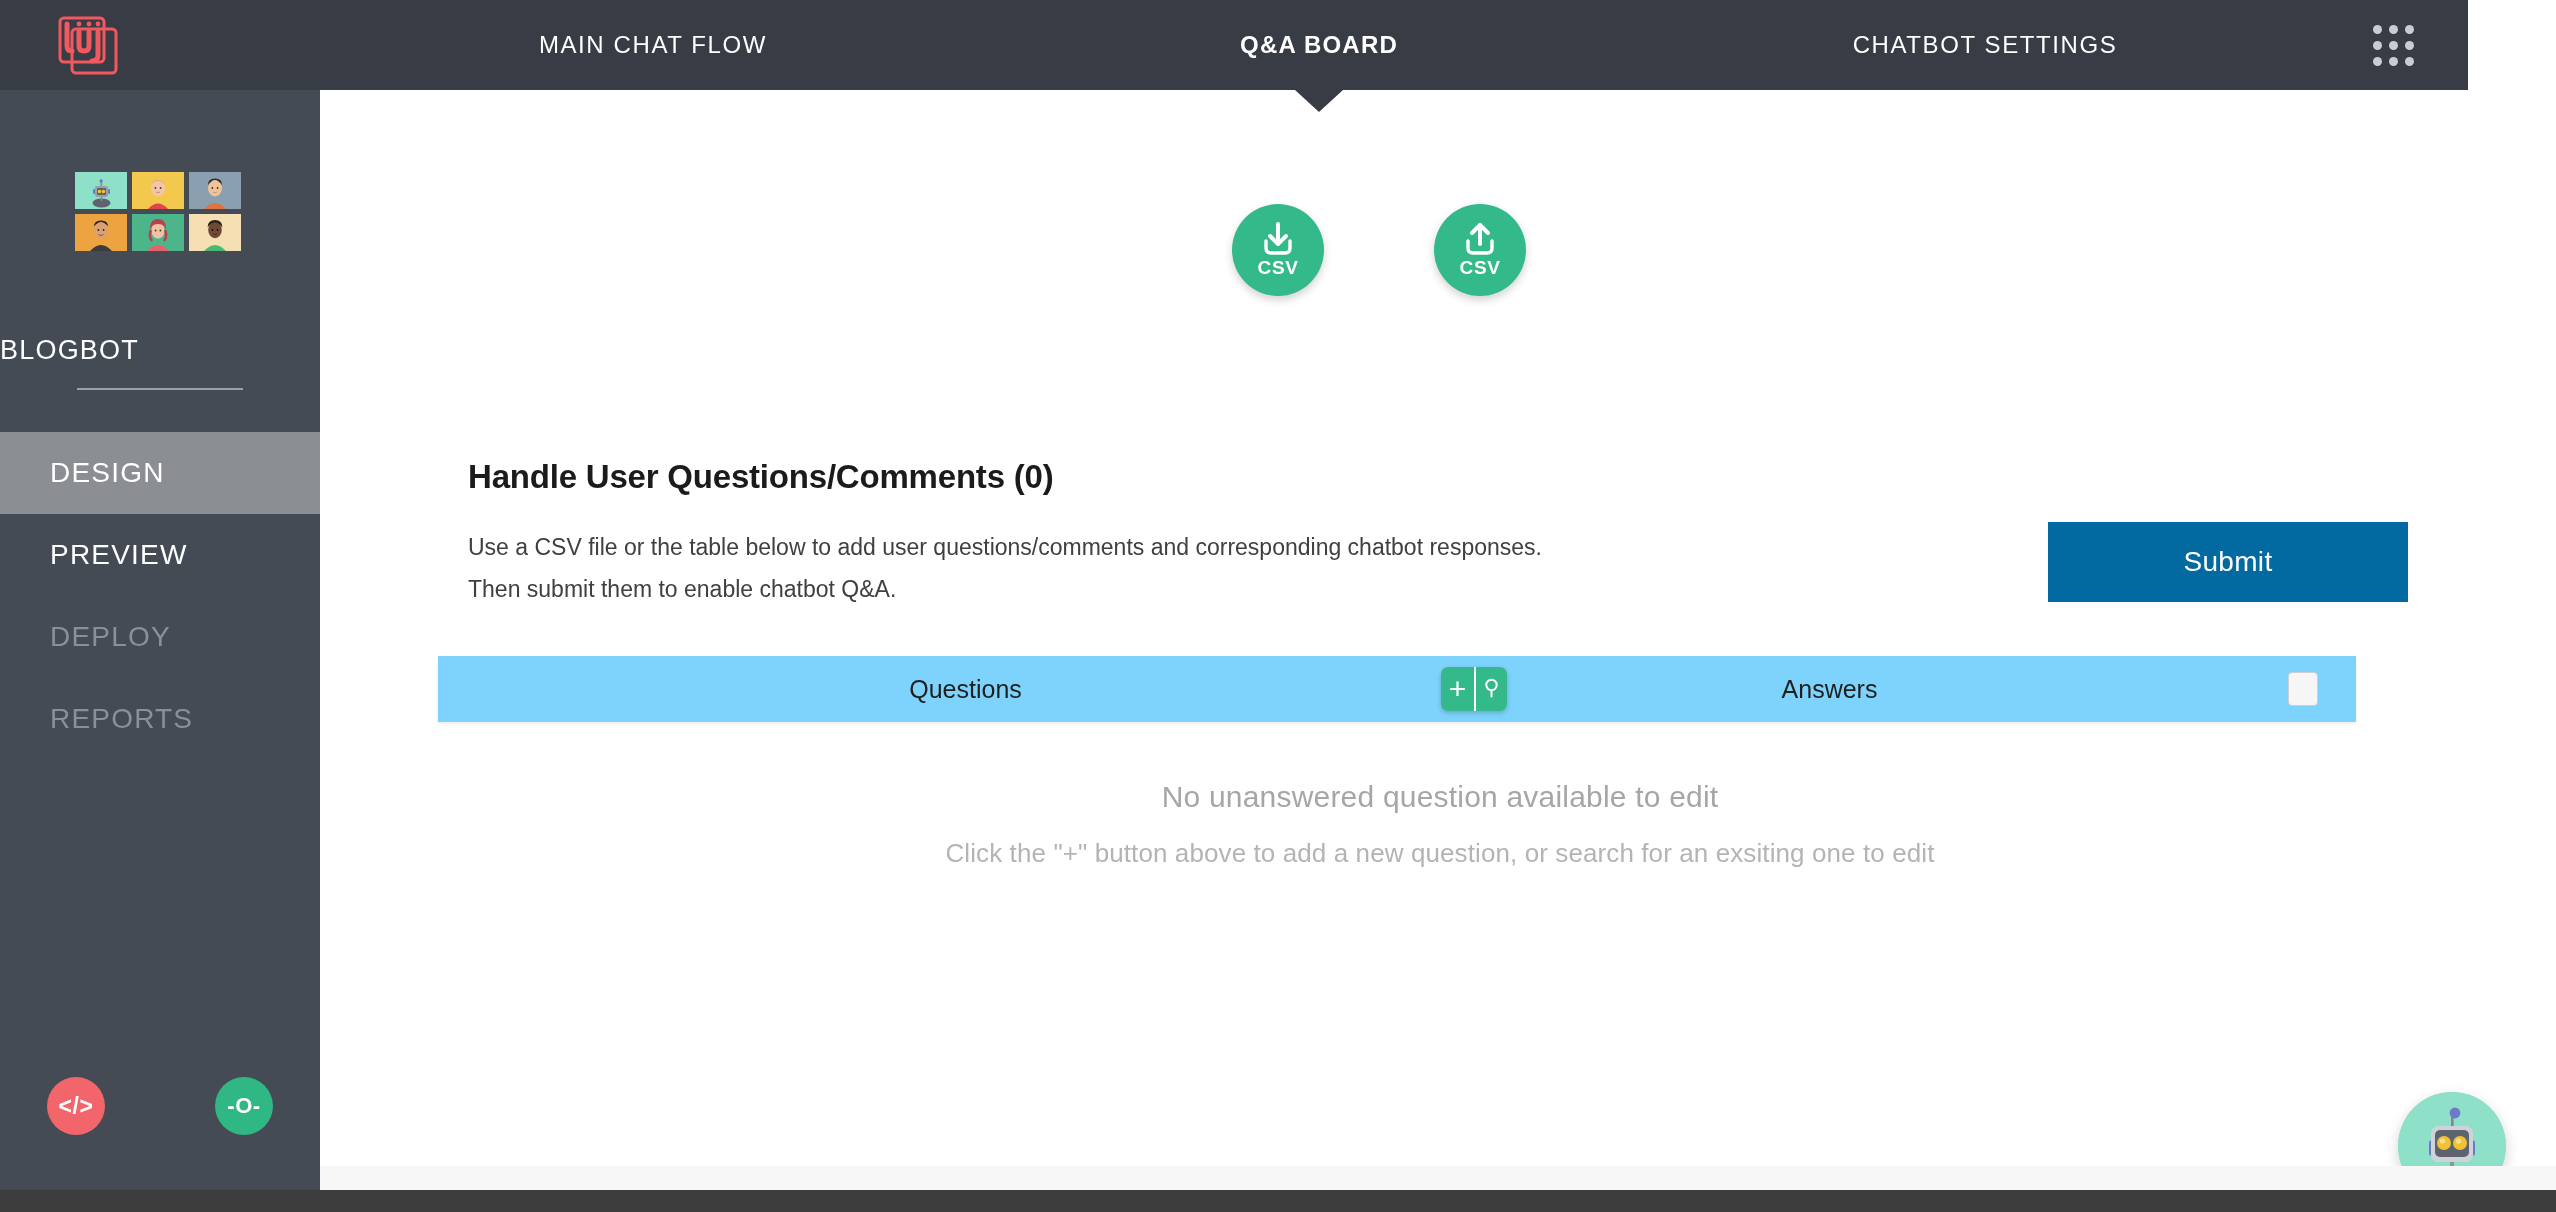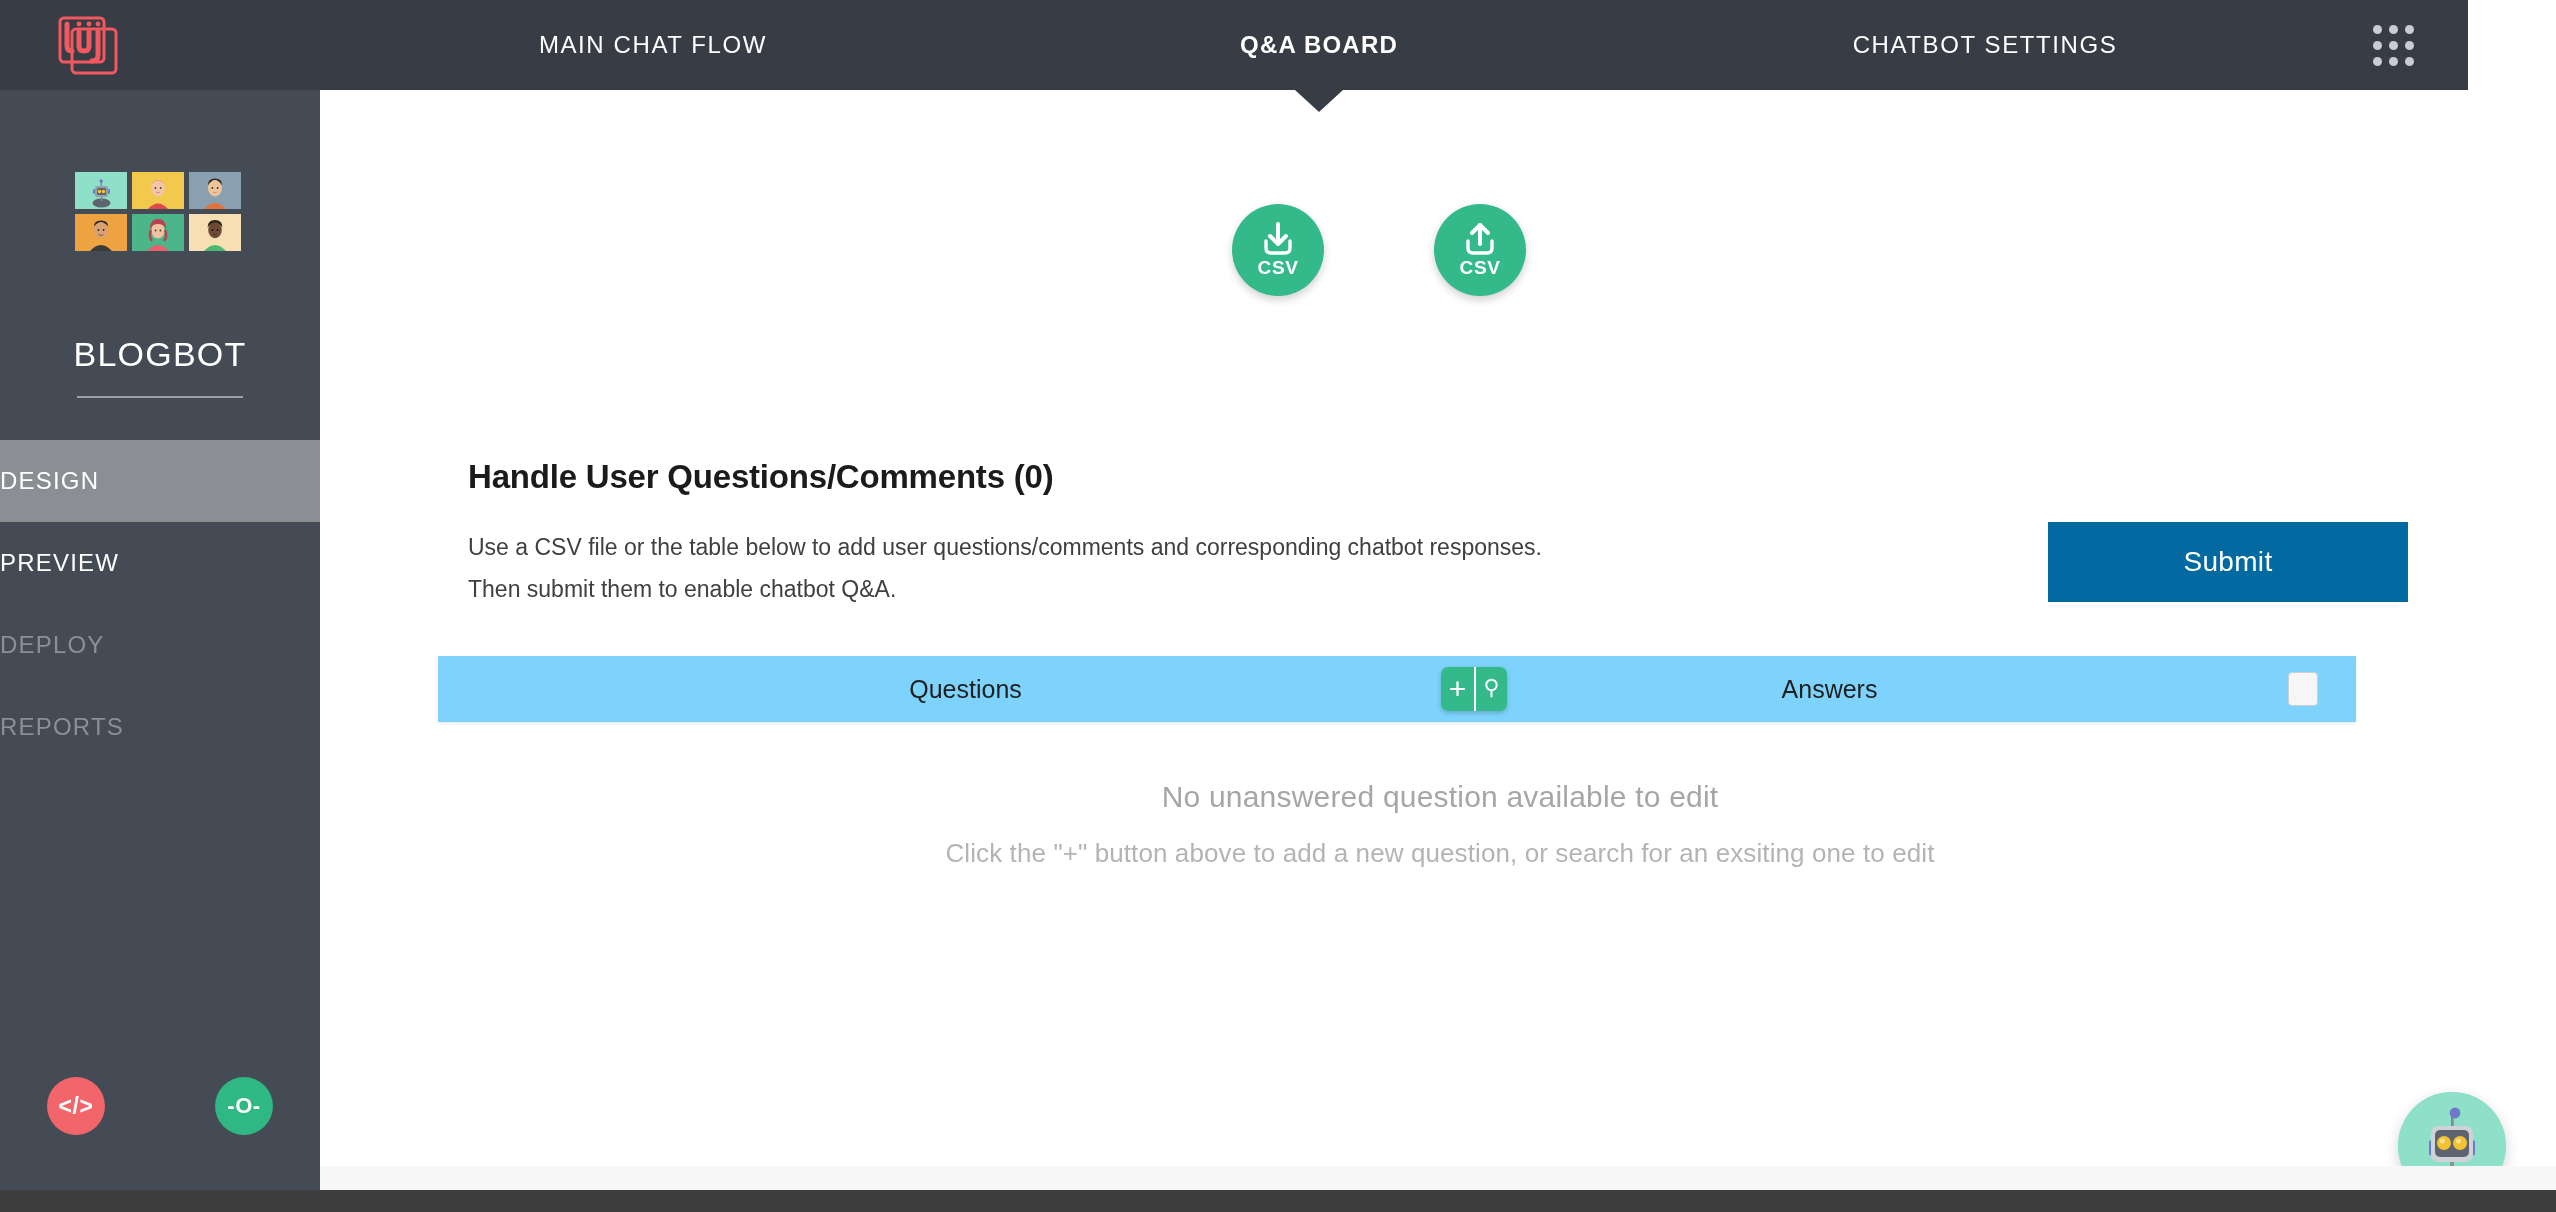--- a/index.html
+++ b/index.html
@@ -103,39 +103,39 @@
     display: grid;
     grid-template-columns: repeat(3, 52px);
     grid-template-rows: repeat(2, 37px);
     gap: 5px;
   }
   .av { width: 52px; height: 37px; position: relative; overflow: hidden; }
   .av svg { display: block; width: 52px; height: 37px; }
 
   .bot-title {
     margin-top: 84px;
-    text-align: center;
-    color: #ffffff;
-    font-size: 34px;
+    color: #ffffff;
+    font-size: 27px;
     letter-spacing: 1.2px;
   }
   .bot-divider {
     width: 166px;
     height: 2px;
     background: #9aa0a8;
     margin: 22px auto 0 auto;
   }
 
   .side-nav { margin-top: 42px; }
   .side-item {
     height: 82px;
     display: flex;
     align-items: center;
-    color: #ffffff;
-    font-size: 24px;
+    padding-left: 50px;
+    color: #ffffff;
+    font-size: 28px;
     letter-spacing: 1.2px;
     cursor: pointer;
     user-select: none;
   }
   .side-item.active { background: #8b8e93; }
   .side-item.disabled { color: #8a9099; cursor: default; }
 
   .side-fabs {
     position: absolute;
     bottom: 55px;

